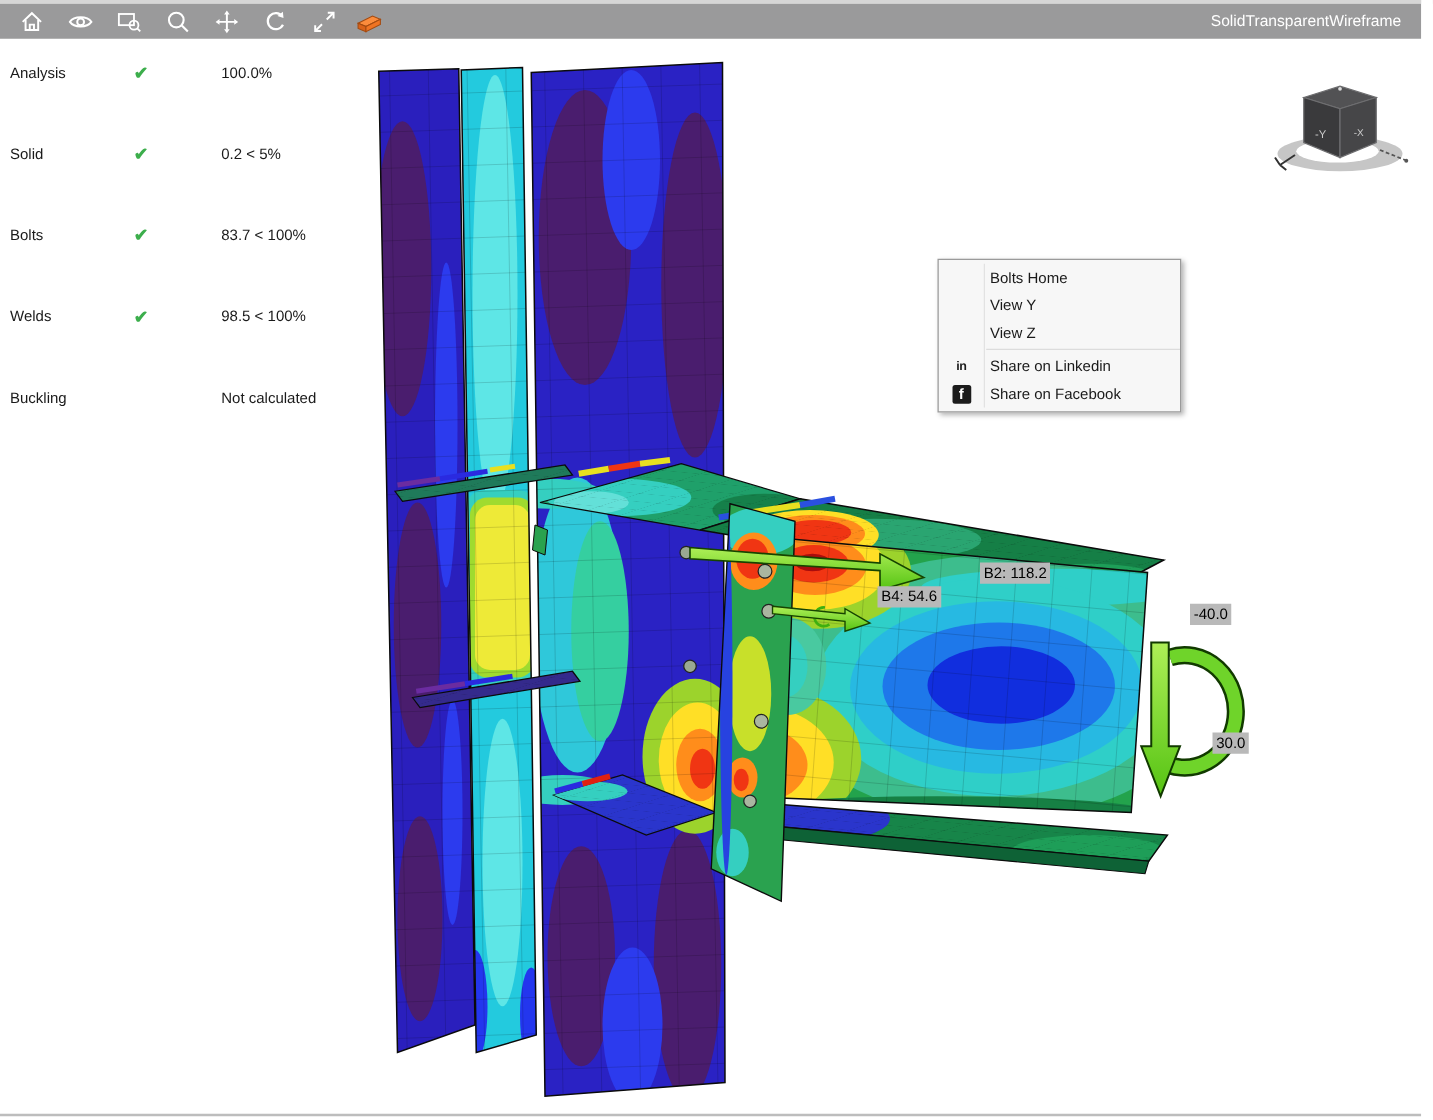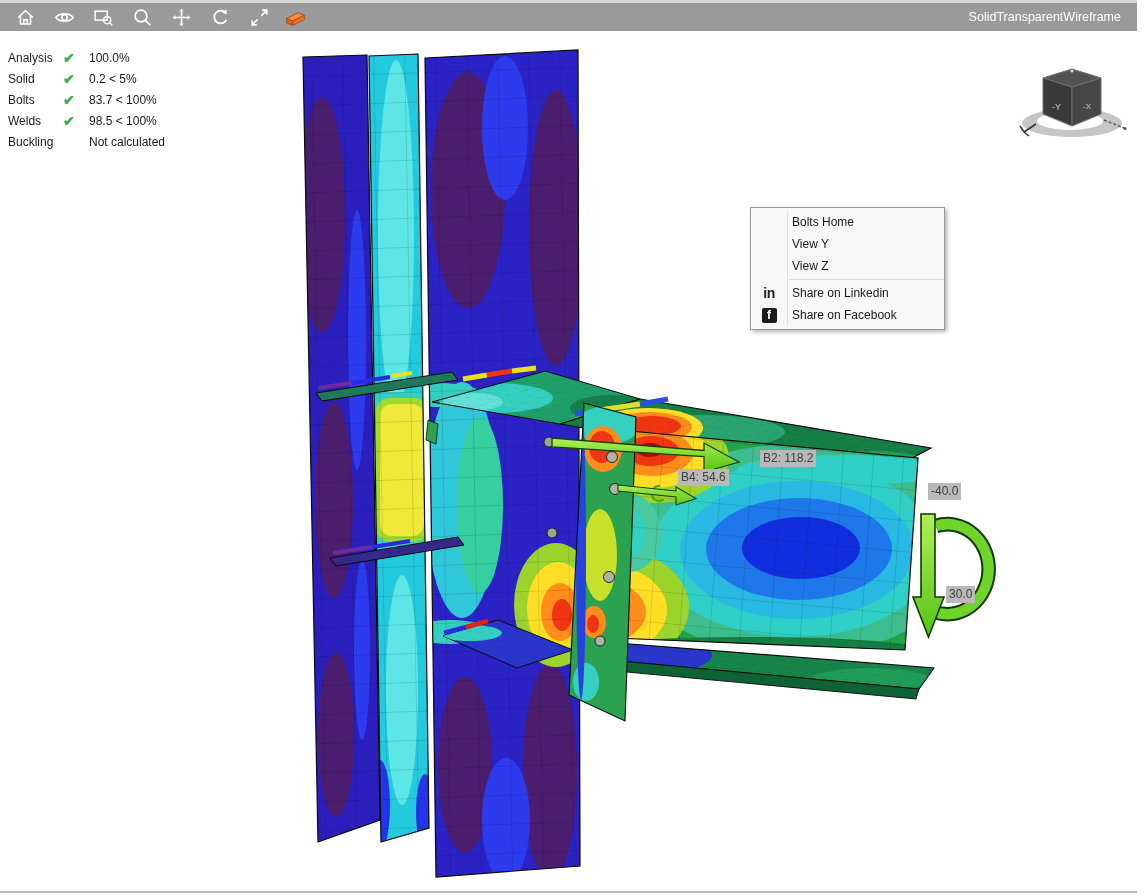--- a/index.html
+++ b/index.html
@@ -11,35 +11,35 @@
            display:flex;align-items:center;}
   .tb-group{display:flex;align-items:center;gap:9px;padding-left:10px;}
   .tb-btn{width:30px;height:26px;display:flex;align-items:center;justify-content:center;cursor:pointer;}
   .tb-spacer{flex:1;}
   .view-modes{display:flex;padding-right:16px;}
   .view-mode{color:#fff;font-size:12.5px;cursor:pointer;white-space:nowrap;}
   .right-gutter{position:absolute;right:0;top:0;width:9px;height:896px;background:#fff;}
   .bottom-line{position:absolute;left:0;top:891px;width:1137px;height:2px;background:#bdbdbd;}
   
   .status-panel{position:absolute;left:8px;top:48px;display:grid;
-                grid-template-columns:55px 26px auto;font-size:12px;line-height:21px;}
+                grid-template-columns:55px 26px auto;font-size:12px;line-height:21px;gap:44px;}
   .status-panel .chk{color:#3cae4c;font-size:14px;font-weight:bold;}
   
   .context-menu{position:absolute;left:750px;top:207px;width:193px;background:#f7f7f7;
                 border:1px solid #9a9a9a;box-shadow:2px 2px 4px rgba(0,0,0,.3);
                 padding:3px 0;font-size:12px;z-index:5;}
   .menu-gutter-line{position:absolute;left:36px;top:3px;bottom:3px;width:1px;background:#e2e2e2;}
   .menu-item{position:relative;height:22px;display:flex;align-items:center;padding-left:41px;cursor:pointer;}
   .menu-sep{height:1px;background:#dcdcdc;margin:2px 0 2px 38px;}
   .mi-icon{position:absolute;left:8px;width:20px;text-align:center;}
-  .li-glyph{font-weight:800;font-size:14px;color:#1c1c1c;letter-spacing:-.5px;}
+  .li-glyph{font-weight:800;font-size:10px;color:#1c1c1c;letter-spacing:-.5px;}
   .fb-glyph{display:inline-block;width:15px;height:15px;background:#1c1c1c;color:#fff;border-radius:2px;
             font-weight:bold;font-size:12px;line-height:15px;text-align:center;}
   
-  .tag{position:absolute;background:#b9b9b9;padding:0 3px;font-size:12px;line-height:17px;color:#404040;z-index:4;white-space:nowrap;}
+  .tag{position:absolute;background:#b9b9b9;padding:0 3px;font-size:12px;line-height:17px;color:#000000;z-index:4;white-space:nowrap;margin-left:24px;}
   
   .nav-cube{position:absolute;left:1016px;top:62px;width:114px;height:84px;cursor:pointer;z-index:3;}
   .model-svg{position:absolute;left:0;top:0;z-index:1;}
 </style>
 </head>
 <body>
 
 <div class="screen">
 
   <div class="top-strip"></div>

